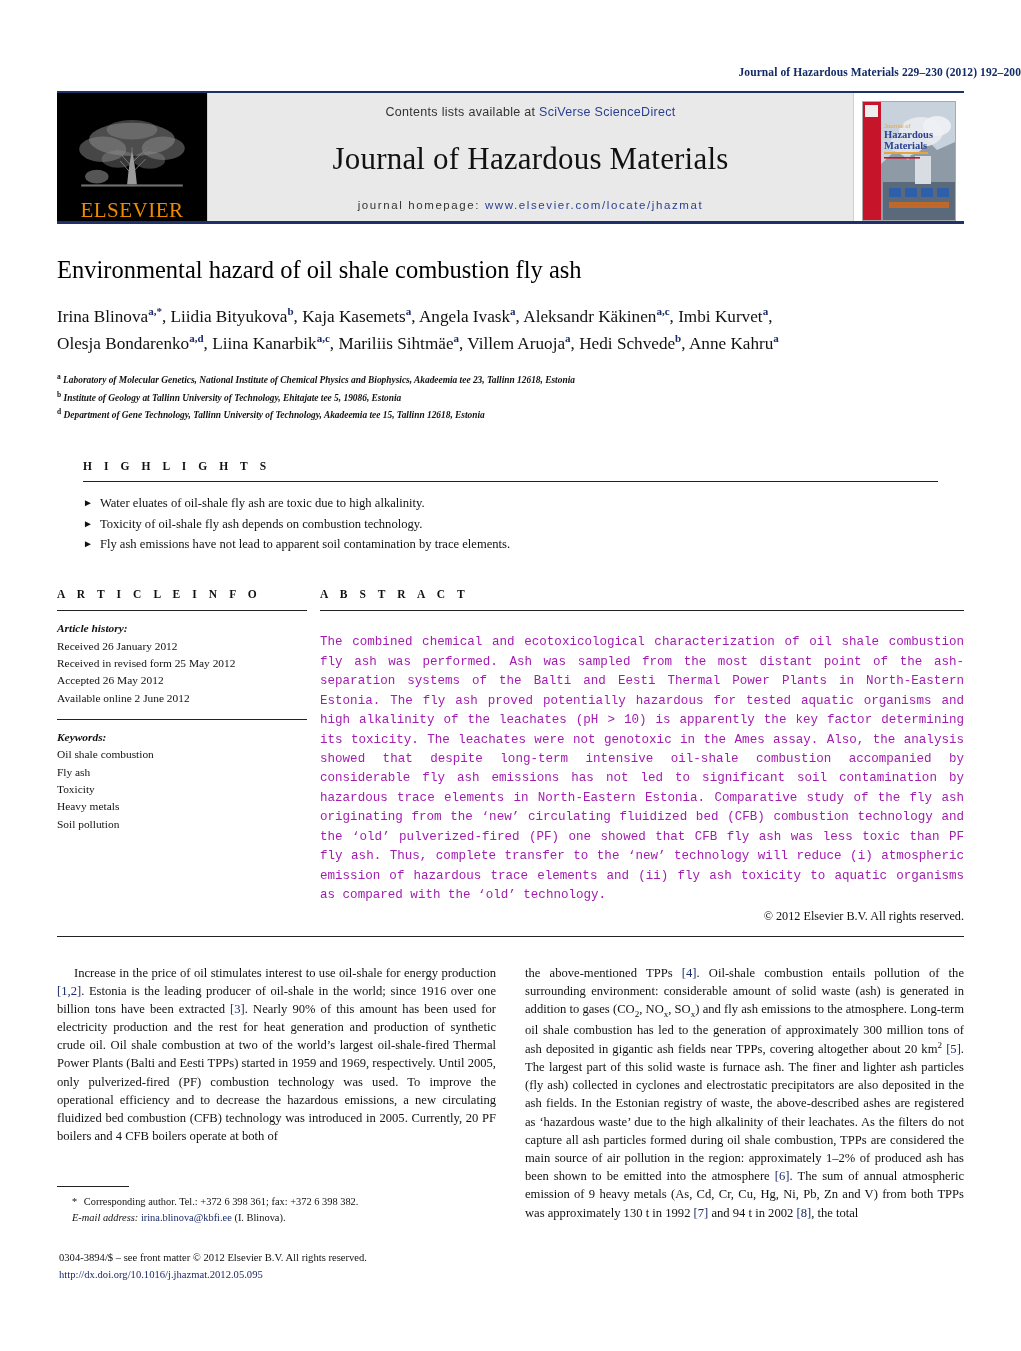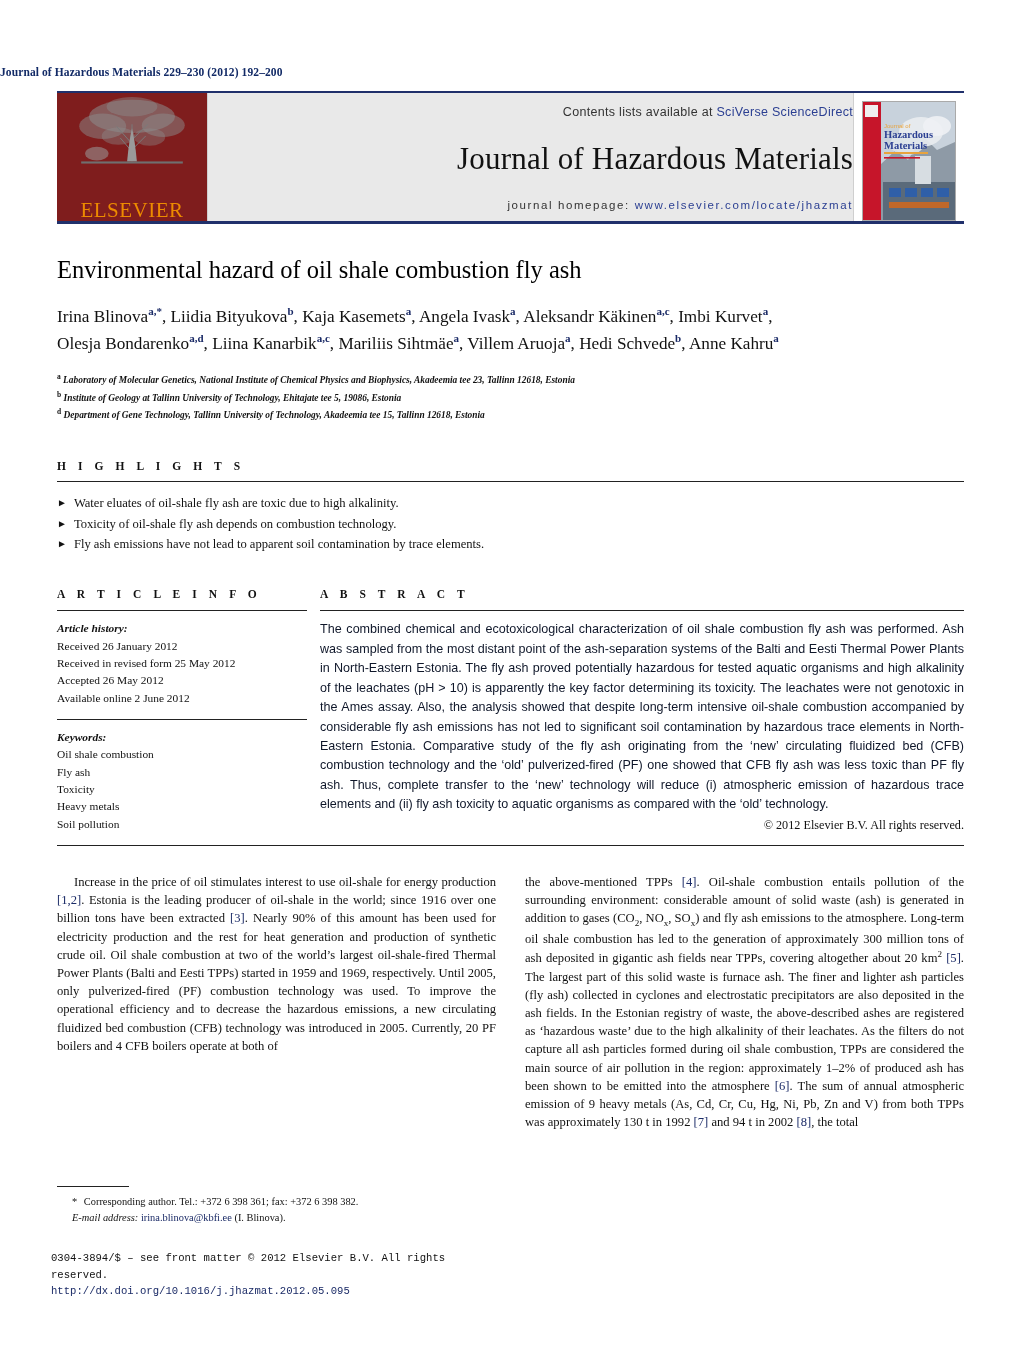--- a/index.html
+++ b/index.html
@@ -9,21 +9,21 @@
     color:#000;
     position:relative;
     overflow:hidden;
   }
   .page{
     position:absolute;inset:0;
     padding:0;
   }
   
   .runhead{
-    text-align:left;
+    text-align:right;
     font-family:"Liberation Serif", serif;
     font-weight:bold;
     font-size:11.5px;
     color:#122a66;
     letter-spacing:.1px;
     padding-top:66px;
   }
   
   .masthead-rule{
     height:2px;background:#20306b;
@@ -31,41 +31,41 @@
   }
   .masthead{
     margin:0 57px;
     display:flex;
     align-items:stretch;
     height:128px;
   }
   .elsevier-box{
     width:150px;flex:0 0 150px;
     display:flex;flex-direction:column;
-    align-items:center;justify-content:space-between;
-    background:#7f1d1d;
+    align-items:center;justify-content:flex-end;
+    background:#000000;
   }
   .tree{
     width:118px;height:86px;display:block;
   }
   .elsevier-word{
     font-family:"Liberation Serif", serif;
     color:#ED8B00;
     font-size:21px;
     letter-spacing:.5px;
     margin-top:-2px;
     line-height:1;
   }
   .center-box{
     flex:1 1 auto;
     background:#e9e9e9;
     border-left:1px solid #cfcfcf;
     border-right:1px solid #cfcfcf;
     display:flex;flex-direction:column;
-    align-items:flex-end;justify-content:space-between;
+    align-items:center;justify-content:space-between;
     padding:12px 0 10px 0;
   }
   .contents-line{
     font-family:"Liberation Sans", sans-serif;
     font-size:12.5px;
     color:#333;
     letter-spacing:.3px;
   }
   .contents-line .sd{color:#2b3f92;}
   .journal-name{
@@ -127,21 +127,21 @@
   .affil div{white-space:nowrap;}
 
   
   .section-head{
     font-family:"Liberation Serif", serif;
     font-weight:bold;
     font-size:11.5px;
     letter-spacing:4.6px;
     color:#111;
   }
-  .hl-wrap{margin:0 57px;padding-top:37px;}
+  .hl-wrap{margin:0 83px;padding-top:37px;}
   .thin-rule{height:1px;background:#222;margin-top:9px;}
   .hl-list{margin-top:11px;}
   .hl-item{
     font-family:"Liberation Serif", serif;
     font-size:12.6px;
     line-height:1.62;
     color:#111;
     display:flex;gap:7px;
   }
   .hl-arrow{color:#111;font-size:10px;line-height:1.95;}
@@ -160,25 +160,25 @@
   .info-body{
     font-family:"Liberation Serif", serif;
     font-size:11.4px;
     line-height:1.52;
     color:#111;
     margin-top:9px;
   }
   .info-body .lab{font-style:italic;font-weight:bold;}
   .info-sep{height:1px;background:#222;margin:12px 0 9px 0;}
   .abs-body{
-    font-family:Liberation Sans, sans-serif;
+    font-family:Liberation Mono, monospace;
     font-size:12.55px;
     line-height:1.55;
-    color:#0f172a;
-    margin-top:9px;
+    color:#a21caf;
+    margin-top:22px;
     text-align:justify;
   }
   .abs-copy{
     text-align:right;
     font-family:"Liberation Serif", serif;
     font-size:12.2px;
     margin-top:3px;
     color:#111;
   }
   .abs-bottom-rule{height:1px;background:#222;margin:12px 57px 0 57px;}
@@ -225,24 +225,24 @@
     font-size:10.4px;
     line-height:1.52;
     color:#111;
   }
   .fn-text .star{margin-right:4px;}
   .fn-ind{padding-left:15px;}
   .fn-text i{font-style:italic;}
   .fn-mail{color:#1a2a66;}
   .issn{
     position:absolute;
-    left:51px;
+    left:59px;
     top:1250px;
     width:440px;
-    font-family:Liberation Mono, monospace;
+    font-family:Liberation Serif, serif;
     font-size:10.6px;
     line-height:1.58;
     color:#111;
   }
   .issn .doi{color:#1a2a66;}
 </style>
 </head>
 <body>
 
 <div class="page">

